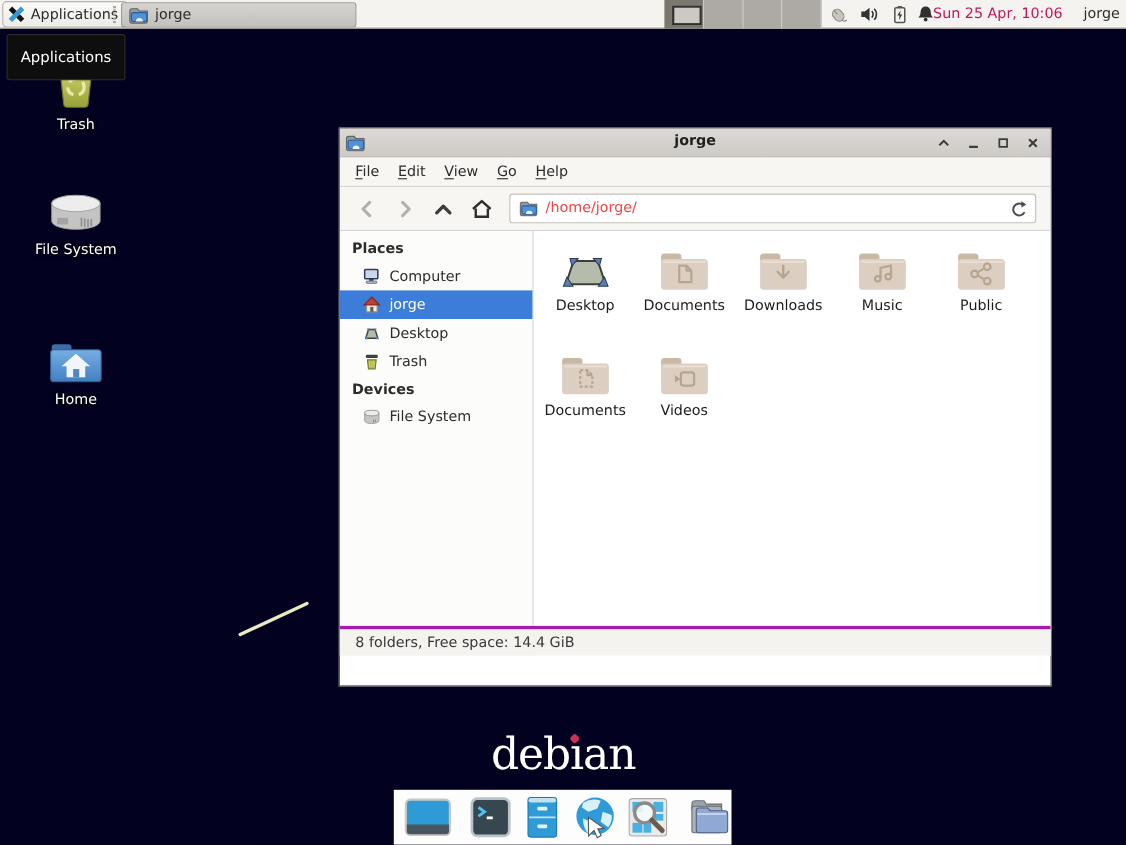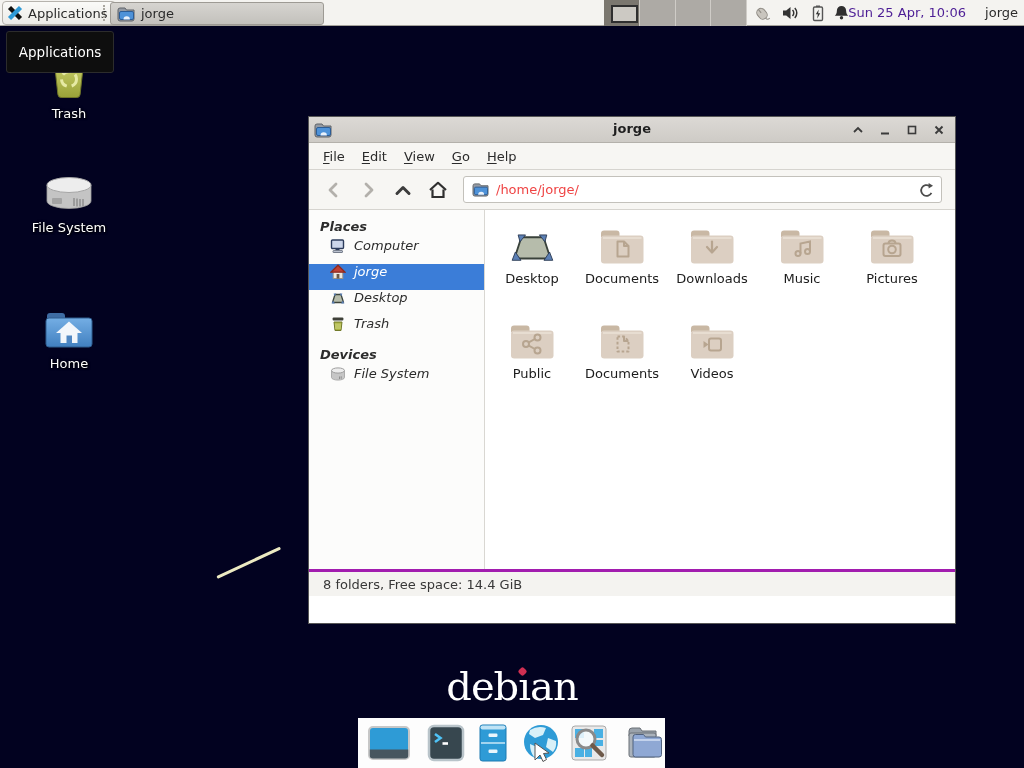--- a/index.html
+++ b/index.html
@@ -19,21 +19,21 @@
                 border-left:2px dotted #a9a69f;}
   #task-btn{left:110px;top:2px;width:200px;height:21px;display:flex;align-items:center;
             gap:6px;padding:0 6px;border:1px solid #9d9a94;border-radius:3px;
             background:linear-gradient(#d6d4d0,#c3c1bc);}
   #workspaces{left:604px;top:0;width:143px;height:26px;display:flex;}
   .ws{flex:1;background:#adaaa5;border-right:1px solid #cfccc7;position:relative;}
   .ws.active{background:#7b776f;}
   .ws.active .mini{position:absolute;left:7px;top:5px;width:23px;height:14px;
                    background:#ccc9c3;border:2px solid #2f2f2f;}
   .tray{top:4px;}
-  #clock{top:5px;right:58px;color:#4c1d95;}
+  #clock{top:5px;right:58px;color:#be185d;}
   #panel-user{top:5px;right:6px;color:#2c2c2c;}
 
   
   #tooltip{left:6px;top:31px;width:106px;height:40px;background:#0e0e0e;
            border:1px solid #2c2c2c;border-radius:3px;color:#fff;z-index:60;
            display:flex;align-items:center;justify-content:center;font-size:13.5px;}
 
   
   .dicon{position:absolute;width:92px;left:23px;display:flex;flex-direction:column;
          align-items:center;color:#fff;text-shadow:1px 1px 2px #000,0 0 3px #000;}
@@ -59,23 +59,23 @@
   #toolbar{height:40px;background:#f7f6f3;border-bottom:1px solid #d6d4cf;
            box-sizing:border-box;position:relative;}
   .navbtn{position:absolute;top:10px;}
   #path-entry{position:absolute;left:154px;right:13px;top:6px;height:27px;
               background:#fff;border:1px solid #c3c1bb;border-radius:3px;
               box-sizing:border-box;display:flex;align-items:center;
               gap:7px;padding:0 8px;}
   #path-text{flex:1;color:#ef4444;}
   #win-body{position:absolute;left:0;right:0;top:93px;bottom:27px;}
   #sidebar{position:absolute;left:0;top:0;bottom:0;width:176px;background:#fcfcfb;
-           border-right:1px solid #d9d7d2;box-sizing:border-box;padding-top:4px;font-style:italic;}
+           border-right:1px solid #d9d7d2;box-sizing:border-box;padding-top:4px;}
   .side-header{font-weight:bold;color:#2c2c2c;padding:5px 0 4px 11px;}
-  .side-item{height:26px;display:flex;align-items:flex-start;gap:8px;
+  .side-item{height:26px;display:flex;align-items:center;gap:8px;
              padding-left:21px;color:#2c2c2c;}
   .side-item.selected{background:#3b7dd8;color:#fff;}
   #main{position:absolute;left:177px;right:0;top:0;bottom:0;background:#fff;}
   #grid{position:absolute;left:1px;top:6px;display:grid;
         grid-template-columns:repeat(5,90px);}
   .fcell{width:90px;height:95px;display:flex;flex-direction:column;
          align-items:center;padding-top:10px;box-sizing:border-box;}
   .fcell .lbl{margin-top:5px;color:#1c1c1c;}
   #statusbar{position:absolute;left:0;right:0;bottom:0;height:27px;background:#f4f3f0;
              border-top:3px solid #a21caf;box-sizing:border-box;display:flex;
@@ -412,33 +412,20 @@
                 </g>
               </svg>
           </span>
           <span class="lbl">Music</span>
         </div>
         <div class="fcell">
           <span>
             <svg width="48" height="40" viewBox="0 0 48 40">
                 <use href="#g-folder"></use>
               <g stroke="#b7a590" stroke-width="2" fill="none">
-                <rect x="15.5" y="17.5" width="17" height="12.5" rx="2"></rect>
-                <circle cx="24" cy="23.5" r="3.8"></circle>
-                <path d="M20.5 17.5 q0-3 3.5-3 q3.5 0 3.5 3"></path>
-                </g>
-              </svg>
-          </span>
-          <span class="lbl">Pictures</span>
-        </div>
-        <div class="fcell">
-          <span>
-            <svg width="48" height="40" viewBox="0 0 48 40">
-                <use href="#g-folder"></use>
-              <g stroke="#b7a590" stroke-width="2" fill="none">
                 <circle cx="18" cy="23" r="3"></circle>
                   <circle cx="29.5" cy="16.5" r="3"></circle>
                 <circle cx="29.5" cy="29.5" r="3"></circle>
                 <path d="M20.8 21.4 l6-3.4 M20.8 24.6 l6 3.4"></path>
                 </g>
               </svg>
           </span>
           <span class="lbl">Public</span>
         </div>
         <div class="fcell">

